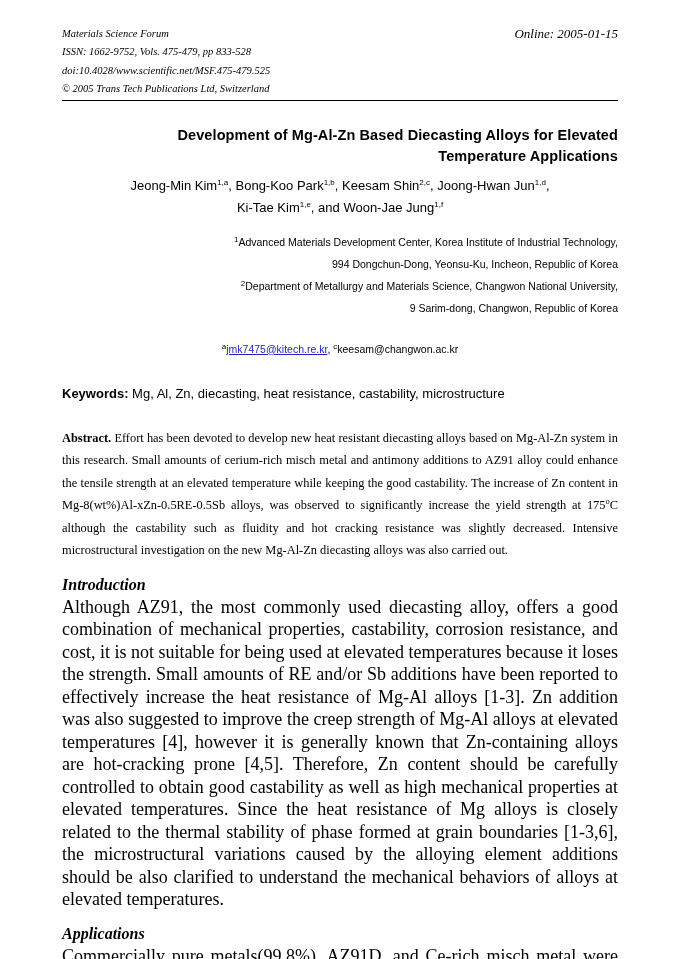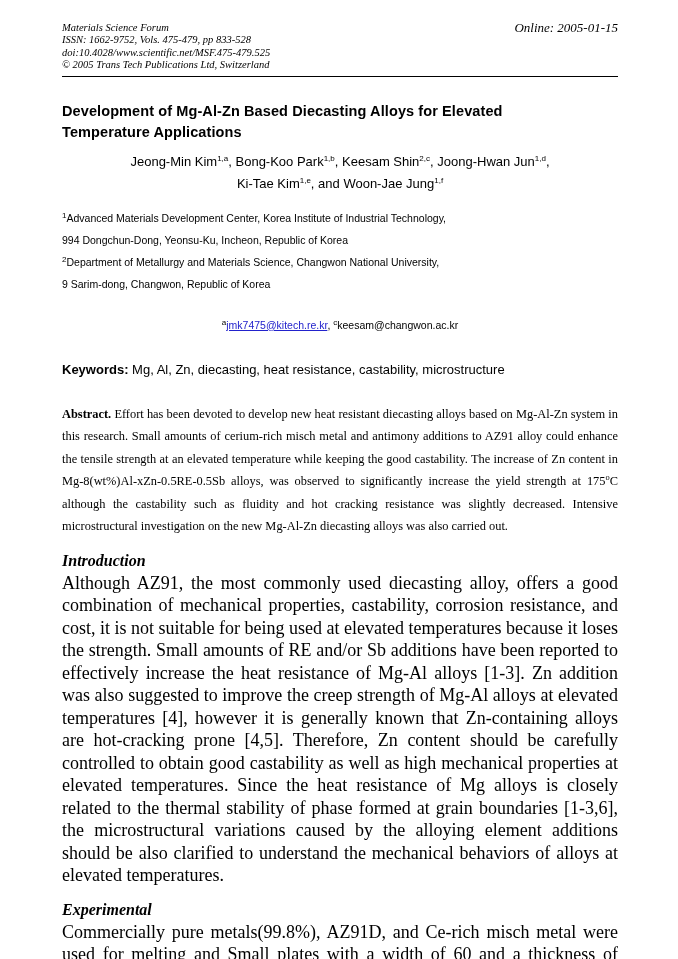--- a/index.html
+++ b/index.html
@@ -35,31 +35,32 @@
   }
   .header .online {
     position: absolute;
     right: 0;
     top: 0;
     font-style: italic;
     font-size: 13px;
   }
   .header .line {
     white-space: nowrap;
+    margin-top: 6px;
   }
   .rule {
     border: 0;
     border-top: 1px solid #000;
     margin: 4px 0 0 0;
     height: 0;
   }
 
   
   .title {
-    text-align: left;
+    text-align: right;
     font-family: "Liberation Sans", sans-serif;
     font-weight: bold;
     font-size: 14.5px;
     line-height: 21px;
     margin-top: 24px;
     margin-bottom: 0;
     letter-spacing: 0.1px;
   }
 
   
@@ -71,21 +72,21 @@
     margin-top: 8px;
   }
   .authors sup, .affil sup, .emails sup {
     font-size: 8px;
     vertical-align: super;
     line-height: 0;
   }
 
   
   .affil {
-    text-align: left;
+    text-align: right;
     font-family: "Liberation Sans", sans-serif;
     font-size: 10.5px;
     line-height: 22px;
     margin-top: 12px;
   }
   .affil div {
     margin: 0;
   }
   .emails {
     text-align: center;
@@ -181,16 +182,16 @@
     <span class="kw-label">Keywords:</span><span> Mg, Al, Zn, diecasting, heat resistance, castability, microstructure</span>
   </div>
 
   <div class="abstract">
     <span class="ab-label">Abstract.</span><span> Effort has been devoted to develop new heat resistant diecasting alloys based on Mg-Al-Zn system in this research. Small amounts of cerium-rich misch metal and antimony additions to AZ91 alloy could enhance the tensile strength at an elevated temperature while keeping the good castability. The increase of Zn content in Mg-8(wt%)Al-xZn-0.5RE-0.5Sb alloys, was observed to significantly increase the yield strength at 175</span><sup>o</sup><span>C although the castability such as fluidity and hot cracking resistance was slightly decreased. Intensive microstructural investigation on the new Mg-Al-Zn diecasting alloys was also carried out.</span>
   </div>
 
   <div class="section-head">Introduction</div>
   <p class="body-par">Although AZ91, the most commonly used diecasting alloy, offers a good combination of mechanical properties, castability, corrosion resistance, and cost, it is not suitable for being used at elevated temperatures because it loses the strength. Small amounts of RE and/or Sb additions have been reported to effectively increase the heat resistance of Mg-Al alloys [1-3]. Zn addition was also suggested to improve the creep strength of Mg-Al alloys at elevated temperatures [4], however it is generally known that Zn-containing alloys are hot-cracking prone [4,5]. Therefore, Zn content should be carefully controlled to obtain good castability as well as high mechanical properties at elevated temperatures. Since the heat resistance of Mg alloys is closely related to the thermal stability of phase formed at grain boundaries [1-3,6], the microstructural variations caused by the alloying element additions should be also clarified to understand the mechanical behaviors of alloys at elevated temperatures.</p>
 
-  <div class="section-head">Experimental</div>
+  <div class="section-head">Applications</div>
   <p class="body-par">Commercially pure metals(99.8%), AZ91D, and Ce-rich misch metal were used for melting and Small plates with a width of 60 and a thickness of 24mm were cast in the metallic mold for a high cooling rate. Tensile Test was carried out with the specimens taken from the castings according to ASTM B 557M. As casting capability indexes, fluidity and hot cracking susceptibility were assessed in this study. The fluidity was measured by using a vacuum suction fluidity apparatus with</p>
 
 </div>
 
 </body></html>

